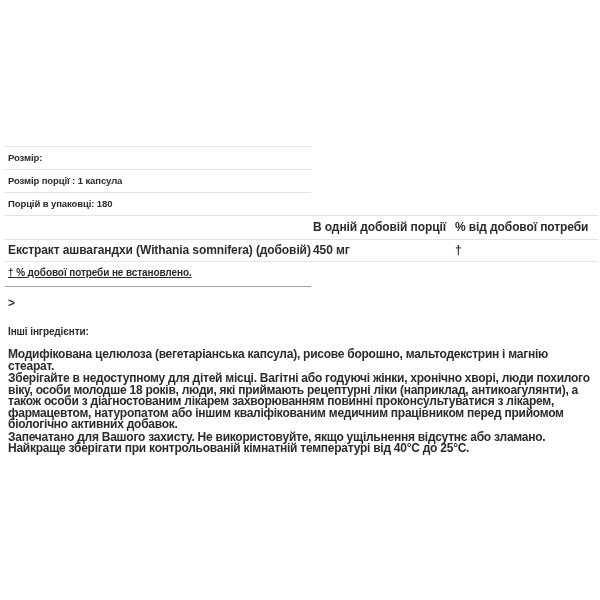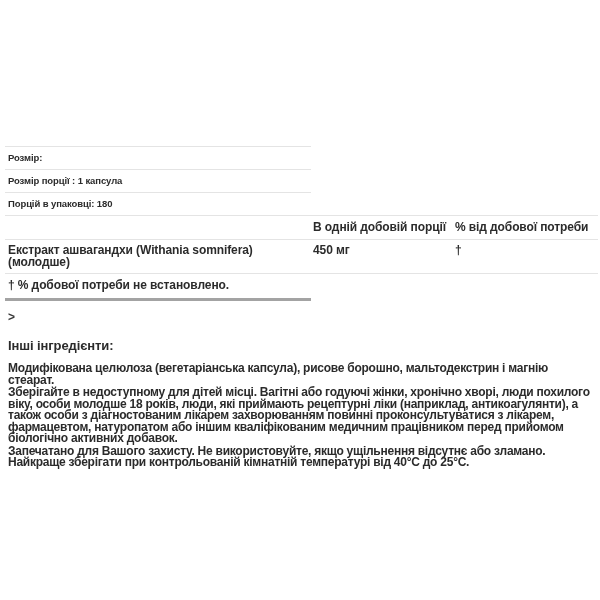--- a/index.html
+++ b/index.html
@@ -37,39 +37,40 @@
     grid-template-columns: 308px 142px 1fr;
     font-size: 12px;
     line-height: 12px;
     letter-spacing: -0.1px;
   }
   .trow.header { padding: 5px 0 6px; }
   .trow.data   { padding: 4px 0 5px; border-top: 1px solid #e4e4e4; border-bottom: 1px solid #e4e4e4; }
   .trow .c1 { padding-left: 3px; }
 
   .footnote-row {
-    border-bottom: 3px solid #a3a3a3;
+    border-bottom: 1px solid #a3a3a3;
     padding: 5px 0 7px 3px;
-    font-size: 12px;
+    font-size: 10px;
     line-height: 12px;
     letter-spacing: -0.1px;
+    text-decoration: underline;
   }
 
   .chevron {
     margin: 10px 0 0 3px;
     font-size: 12px;
     line-height: 12px;
     color: #3a3a3a;
     width: 14px;
     cursor: pointer;
   }
 
   .section-heading {
     margin: 17px 0 0 3px;
-    font-size: 13px;
+    font-size: 10px;
     line-height: 12px;
     letter-spacing: -0.1px;
   }
   .section-body {
     margin: 11px 0 0 3px;
     width: 588px;
     font-size: 12px;
     line-height: 11.5px;
     letter-spacing: -0.25px;
   }
@@ -95,21 +96,21 @@
       </div>
     </div>
 
     <div class="facts-table wide">
       <div class="trow header">
         <div class="c1"></div>
         <div class="c2">В одній добовій порції</div>
         <div class="c3">% від добової потреби</div>
       </div>
       <div class="trow data">
-        <div class="c1">Екстракт ашвагандхи (Withania somnifera) (молодше)</div>
+        <div class="c1">Екстракт ашвагандхи (Withania somnifera) (добовій)</div>
         <div class="c2">450 мг</div>
         <div class="c3">†</div>
       </div>
     </div>
 
     <div class="footnote-row narrow">
       <span>† % добової потреби не встановлено.</span>
     </div>
 
     <div class="chevron">&gt;</div>

